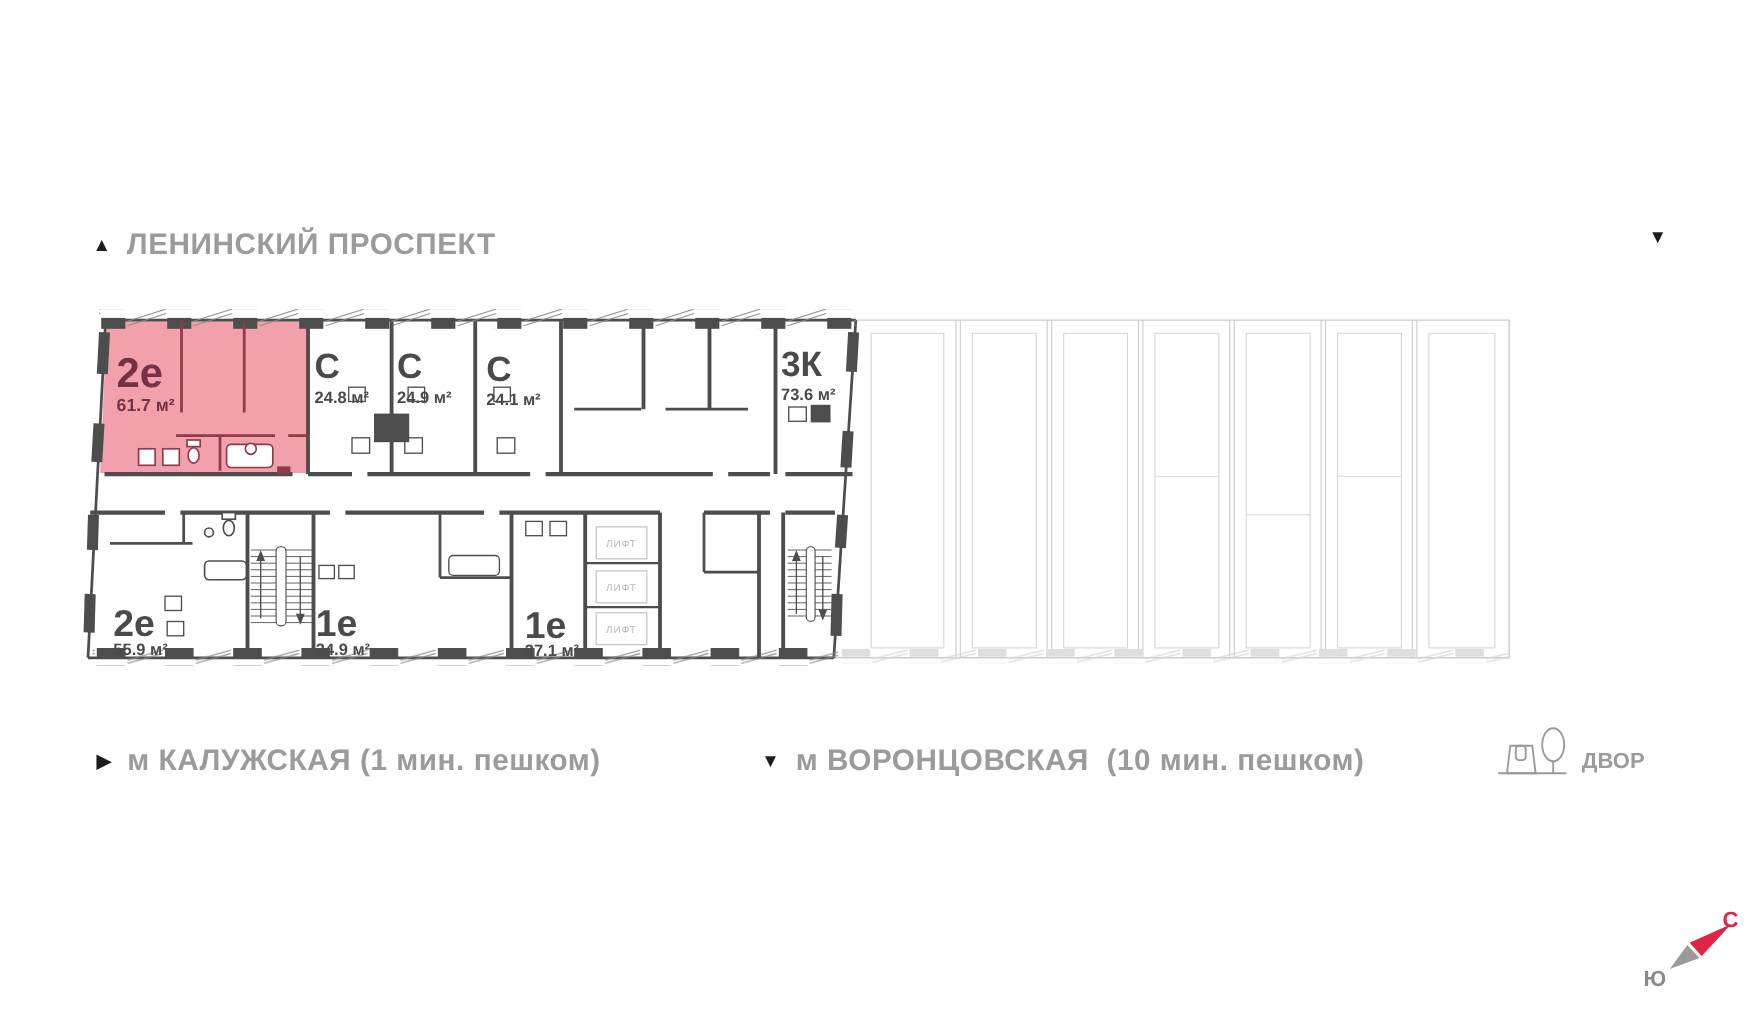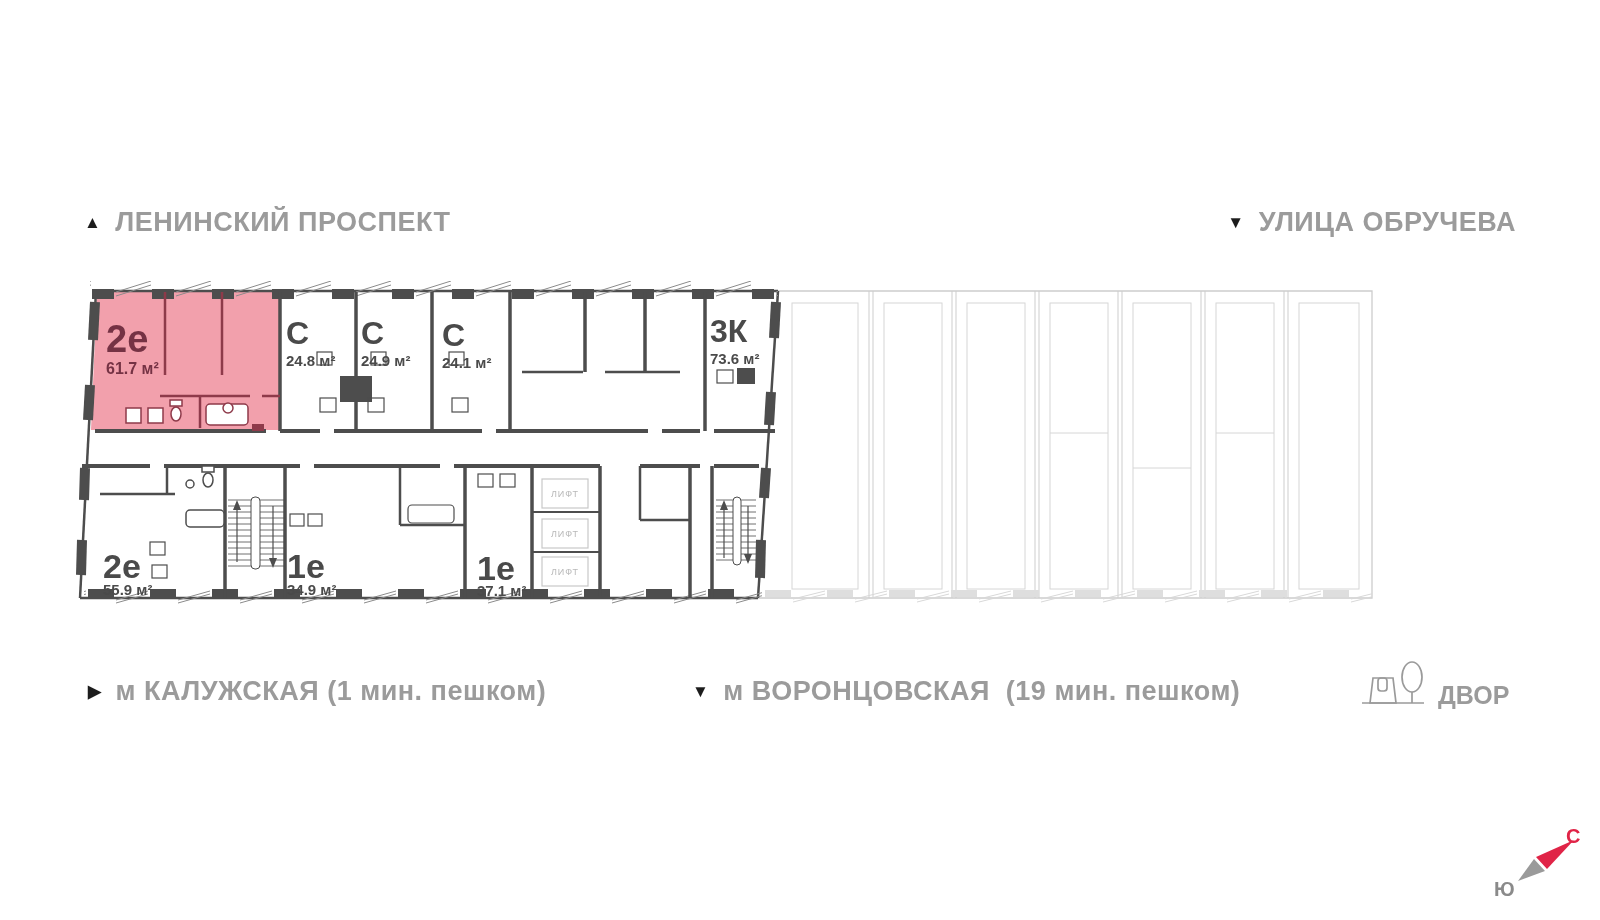--- a/index.html
+++ b/index.html
@@ -9,51 +9,50 @@
   }
   .street-label{
     position:absolute;display:flex;align-items:center;gap:14px;
     color:#9b9b9b;font-size:27px;font-weight:700;letter-spacing:.5px;white-space:pre;
   }
   .street-label .tri{color:#1c1c1c;font-size:17px;line-height:1;}
   .lbl-top-left{left:84px;top:207px;}
   .lbl-top-right{right:84px;top:207px;}
   .lbl-metro-left{left:88px;top:676px;}
   .lbl-metro-center{left:692px;top:676px;}
-  .lbl-dvor-text{position:absolute;left:1438px;top:681px;color:#9b9b9b;font-size:25px;font-weight:700;}
+  .lbl-dvor-text{position:absolute;left:1438px;top:681px;color:#9b9b9b;font-size:20px;font-weight:700;}
   .plan-svg{position:absolute;left:0;top:0;}
   .abs{position:absolute;}
   svg text{font-family:"Liberation Sans",sans-serif;}
   .unit-type{font-weight:700;fill:#4a4a4a;}
   .unit-area{font-weight:700;fill:#4a4a4a;}
   .unit-type.hl,.unit-area.hl{fill:#753244;}
   .lift-text{fill:#b9b9b9;font-size:9px;letter-spacing:1px;font-weight:400;}
   .compass-letter{font-weight:700;font-size:20px;}
 </style>
 </head>
 <body>
 
 <div class="stage">
 
   <div class="street-label lbl-top-left">
     <span class="tri">▲</span>
     <span>ЛЕНИНСКИЙ ПРОСПЕКТ</span>
   </div>
   <div class="street-label lbl-top-right">
     <span class="tri">▼</span>
-    <span>УЛИЦА ОБРУЧЕВА</span>
   </div>
 
   <div class="street-label lbl-metro-left">
     <span class="tri">▶</span>
     <span>м КАЛУЖСКАЯ (1 мин. пешком)</span>
   </div>
   <div class="street-label lbl-metro-center">
     <span class="tri">▼</span>
-    <span>м ВОРОНЦОВСКАЯ  (19 мин. пешком)</span>
+    <span>м ВОРОНЦОВСКАЯ  (10 мин. пешком)</span>
   </div>
 
   <svg class="abs" style="left:1330px;top:648px;" width="110" height="62" viewBox="0 0 110 62">
     <g fill="none" stroke="#9a9a9a" stroke-width="1.7">
       <path d="M40,55 L43,30 L63,30 L66,55 Z"></path>
       <rect x="48" y="30" width="9" height="13" rx="3"></rect>
       <ellipse cx="82" cy="29" rx="10" ry="15"></ellipse>
       <line x1="82" y1="44" x2="82" y2="55"></line>
       <line x1="32" y1="55" x2="94" y2="55"></line>
     </g>

